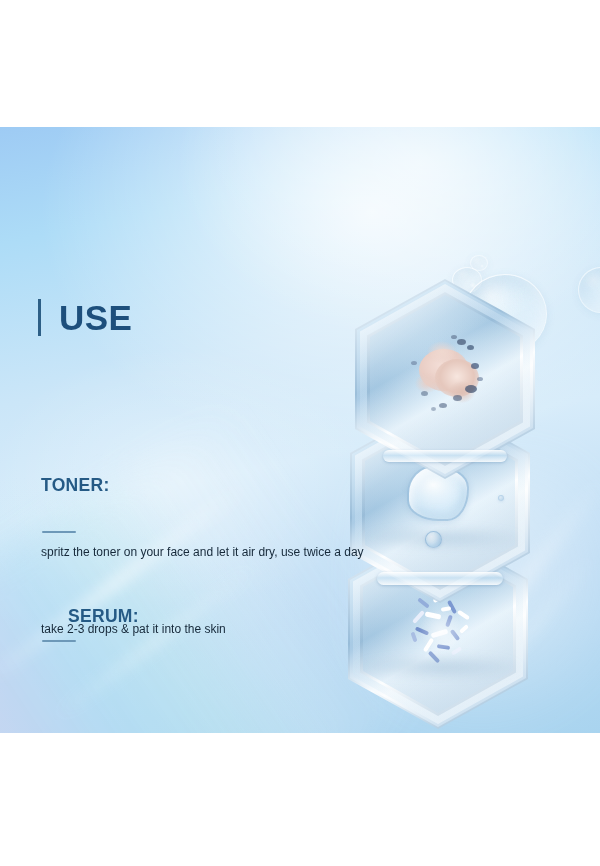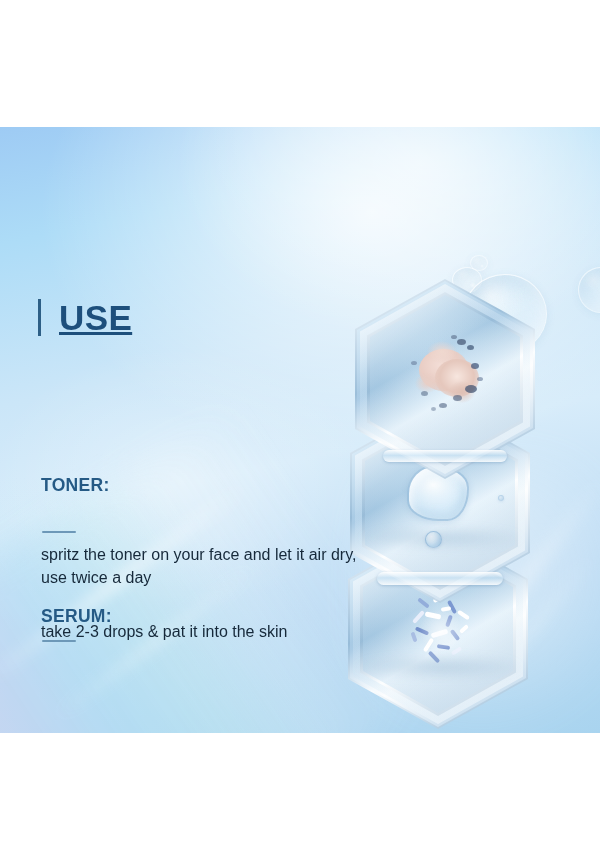--- a/index.html
+++ b/index.html
@@ -139,39 +139,39 @@
   }
   .granule{ position:absolute; border-radius:2px; }
 
   
   #headline{
     position:absolute; left:38px; top:172px; padding-left:18px;
     border-left:3px solid #2d5f86;
     color:#1d4f7c; font-weight:700; font-size:35px; line-height:1.07;
     letter-spacing:.4px;
   }
-  #headline .l2{ display:block;text-decoration:underline; }
+  #headline .l2{ display:block; }
 
   #toner-label, #serum-label{
     position:absolute; left:41px;
     color:#255a85; font-weight:700; font-size:17.5px; letter-spacing:.3px;
   }
   #toner-label{ top:348px; }
-  #serum-label{ top:479px; }
+  #serum-label{ top:479px;margin-left:27px; }
 
   .rule{
     position:absolute; left:42px; width:34px; height:2px;
     background:#6d98b8; border-radius:2px;
   }
   #rule-toner{ top:404px; }
   #rule-serum{ top:513px; }
 
   #toner-body, #serum-body{
     position:absolute; left:41px; width:330px;
-    color:#16293a; font-size:16px; line-height:1.42; font-weight:400;
+    color:#16293a; font-size:12px; line-height:1.42; font-weight:400;
   }
   #toner-body{ top:417px; }
   #serum-body{ top:494px; }
 </style>
 </head>
 <body>
 
 <div id="page">
 
   <div id="banner">

